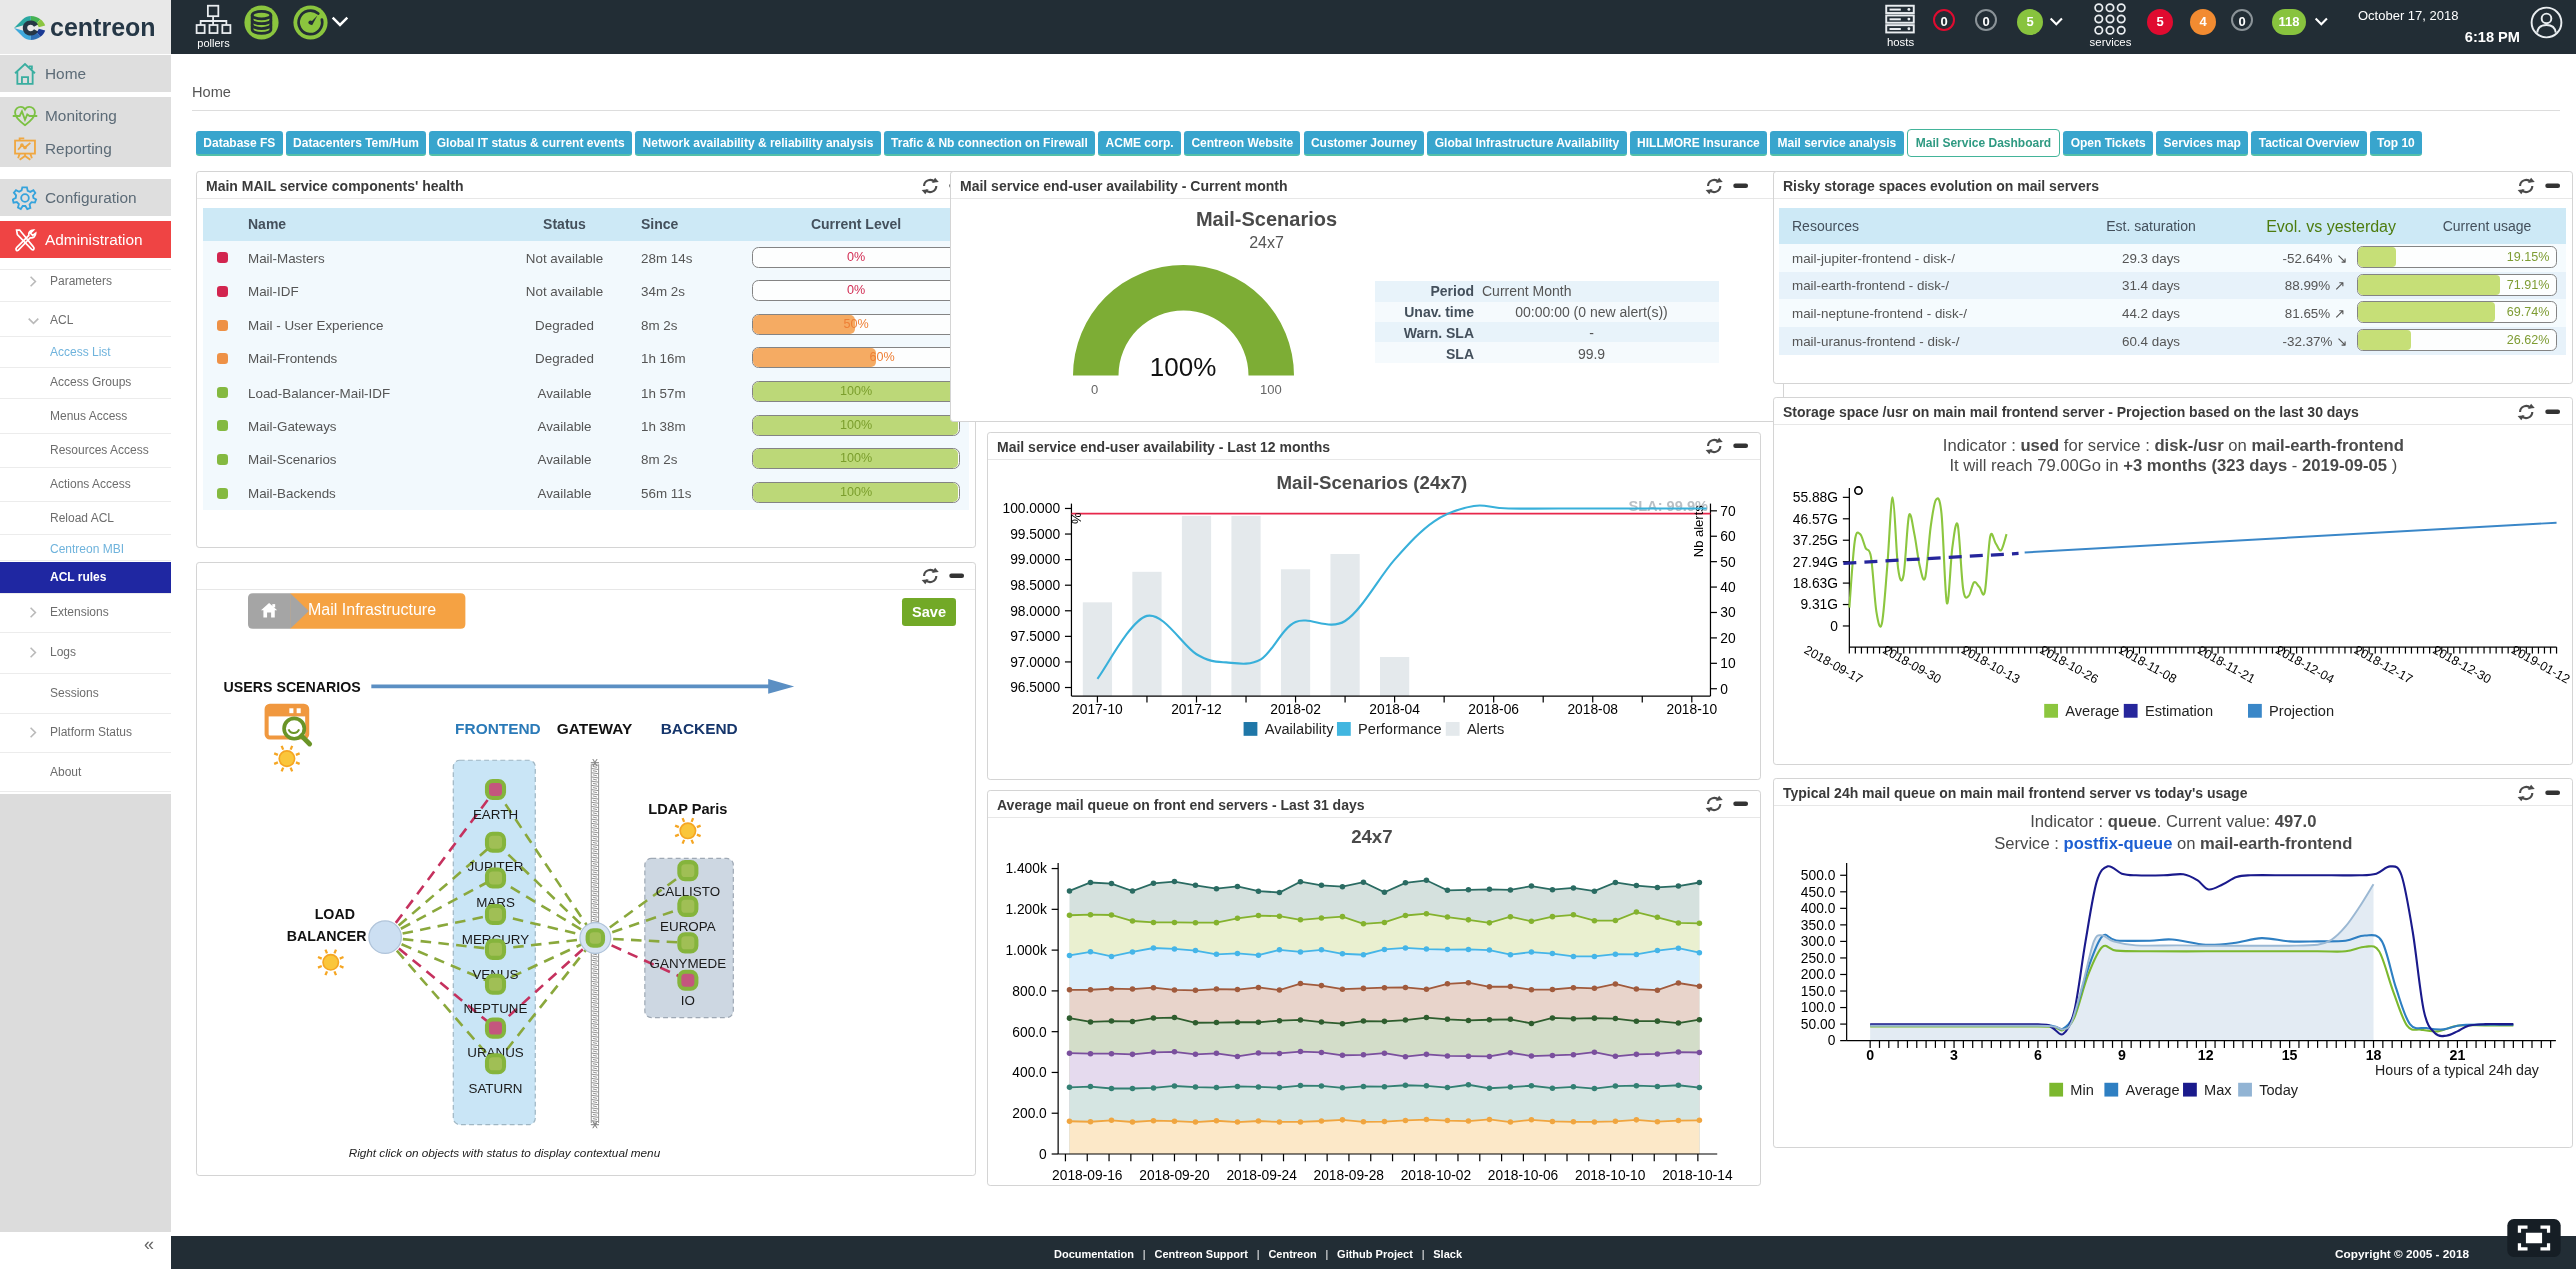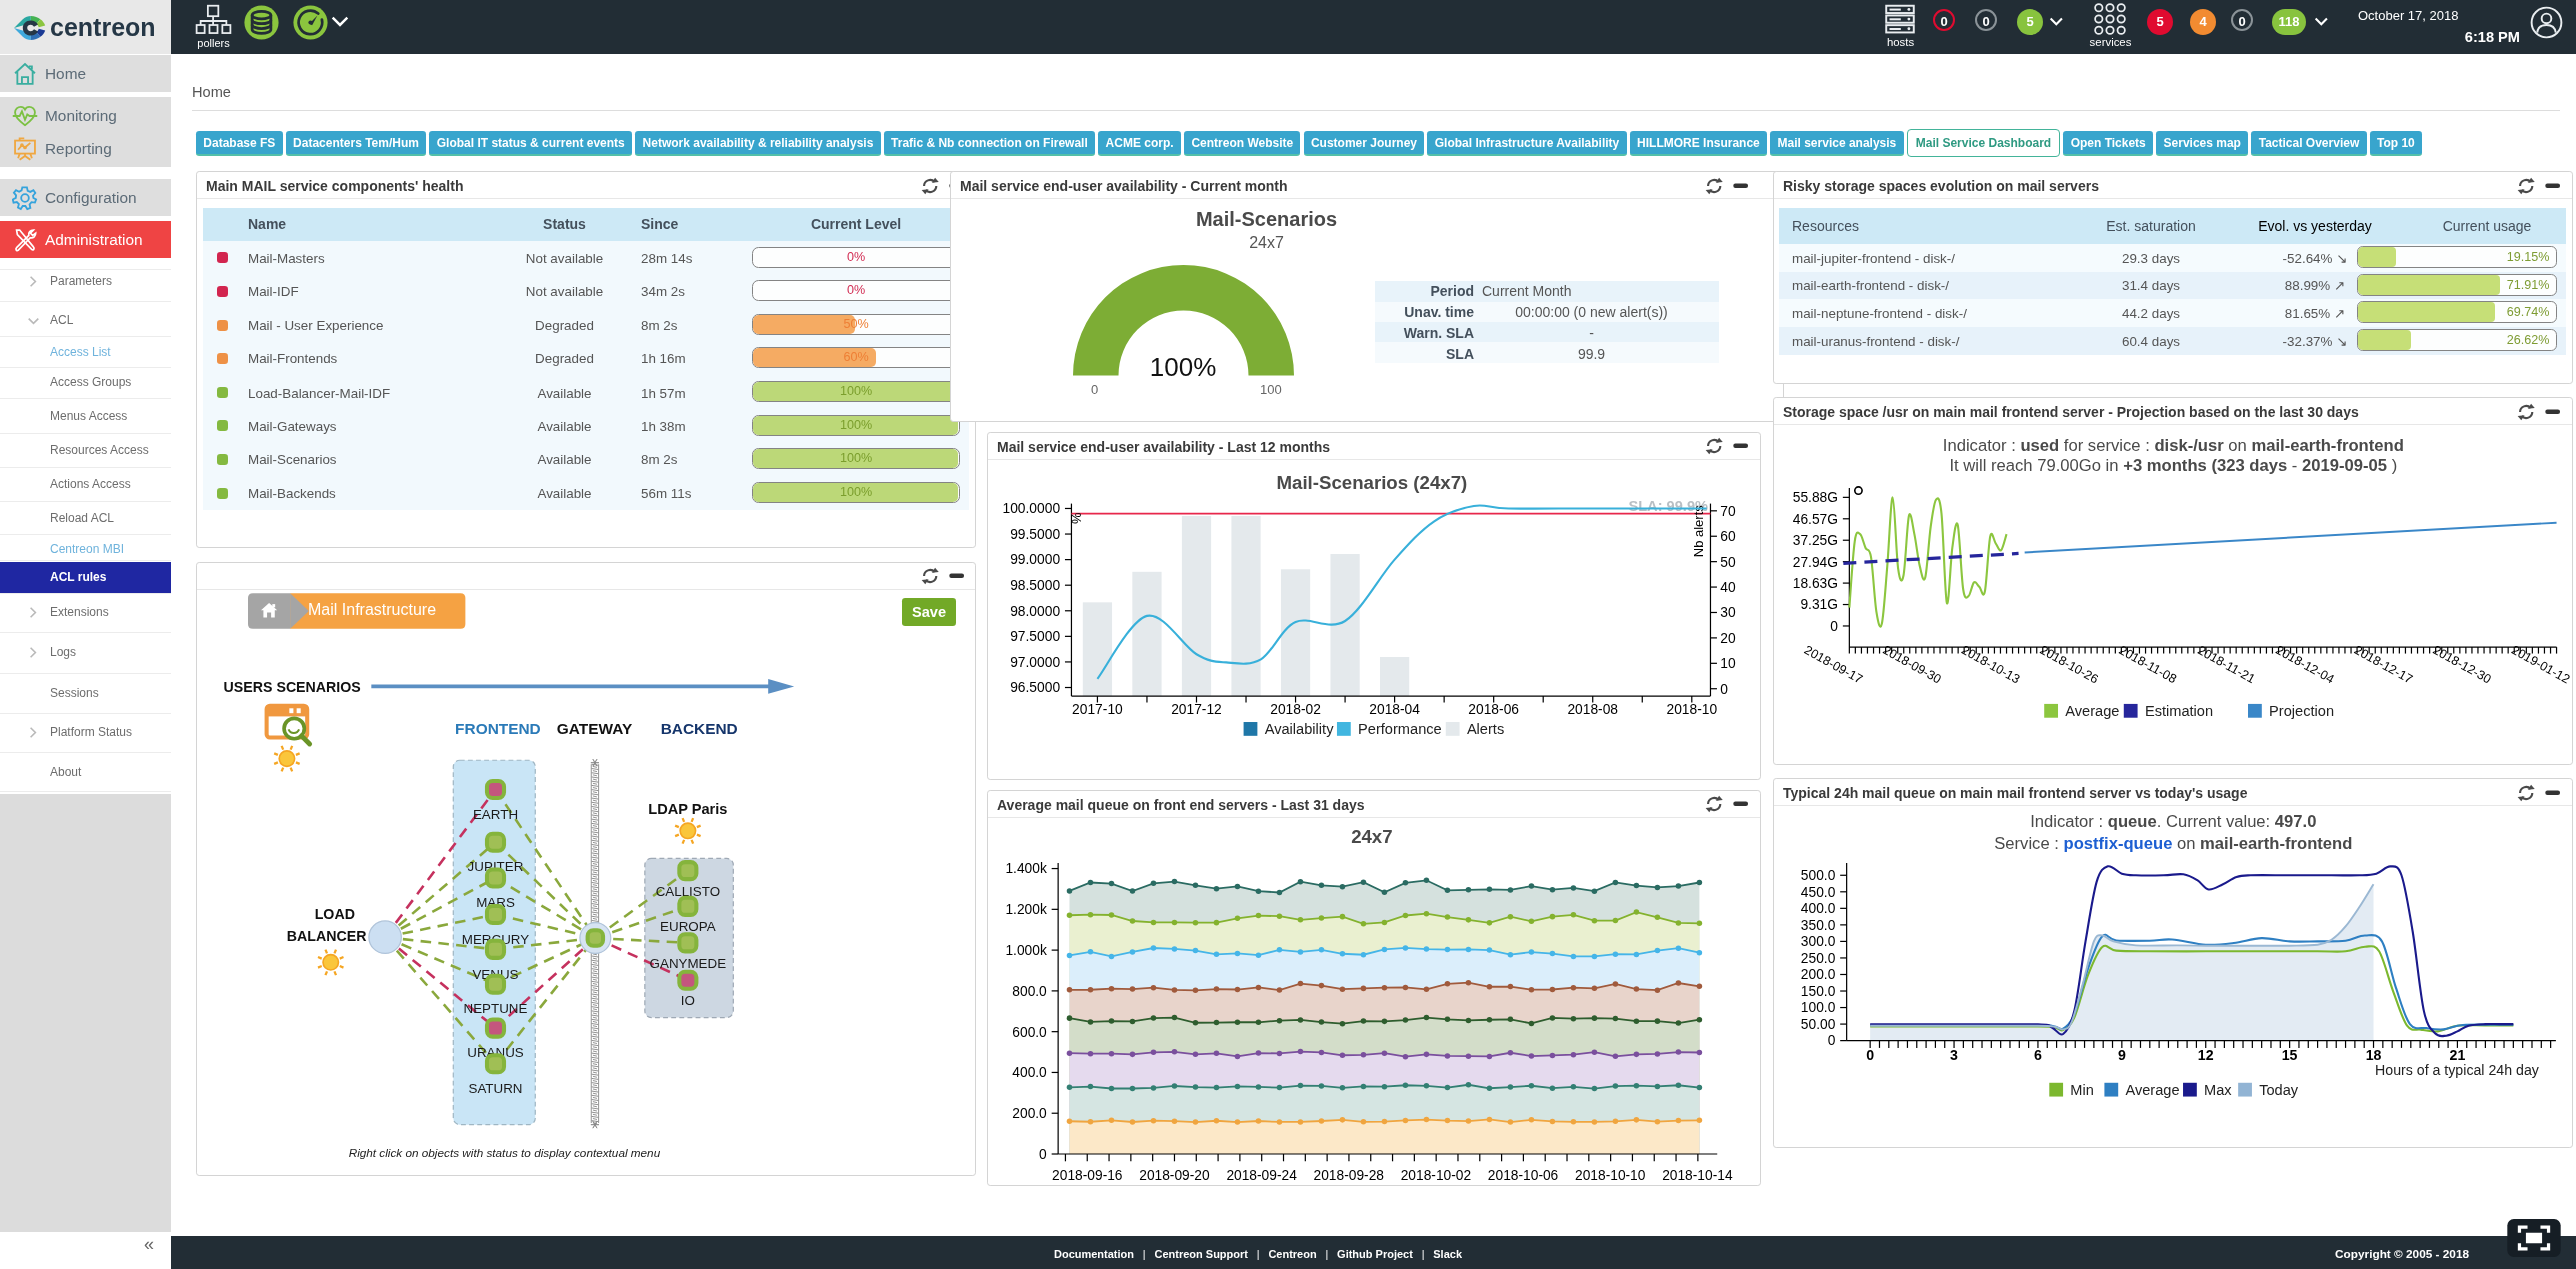--- a/index.html
+++ b/index.html
@@ -270,21 +270,21 @@
 <div class="trow" style="left:519px;top:318px;width:91px;text-align:center;">Degraded</div>
 <div class="trow" style="left:641px;top:318px;">8m 2s</div>
 <div class="pbar" style="left:752px;top:314px;width:208px;">
     <div class="pfill" style="width:102px;background:#f5ab63;"></div>
     <div class="ptext" style="color:#ee7f35;">50%</div>
   </div>
 <div class="sq" style="left:217px;top:353px;background:#ee9146;"></div>
 <div class="trow" style="left:248px;top:351px;">Mail-Frontends</div>
 <div class="trow" style="left:519px;top:351px;width:91px;text-align:center;">Degraded</div>
 <div class="trow" style="left:641px;top:351px;">1h 16m</div>
-<div class="pbar" style="left:752px;top:347px;width:208px;">
+<div class="pbar" style="left:752px;top:347px;width:208px;padding-left:26px;">
     <div class="pfill" style="width:123px;background:#f5ab63;"></div>
     <div class="ptext" style="color:#ee7f35;">60%</div>
   </div>
 <div class="sq" style="left:217px;top:387px;background:#84b940;"></div>
 <div class="trow" style="left:248px;top:386px;">Load-Balancer-Mail-IDF</div>
 <div class="trow" style="left:519px;top:386px;width:91px;text-align:center;">Available</div>
 <div class="trow" style="left:641px;top:386px;">1h 57m</div>
 <div class="pbar" style="left:752px;top:381px;width:208px;">
     <div class="pfill" style="width:205px;background:#bcd878;"></div>
     <div class="ptext" style="color:#7b9e2d;">100%</div>
@@ -361,21 +361,21 @@
 </g>
 <g fill="#4a4a4a">
       <path d="M18.5 1 L23 6 L14.5 7 Z"></path>
       <path d="M6.5 21 L2 16 L10.5 15 Z"></path>
     </g>
 <rect x="36" y="8" width="18" height="5.5" rx="2.5" fill="#333"></rect>
 </svg>
 <div class="thead" style="left:1779px;top:208px;width:787px;height:37px;"></div>
 <div class="abs" style="left:1792px;top:218px;font-size:14px;font-weight:normal;color:#44505c;">Resources</div>
 <div class="abs" style="left:2078px;top:218px;width:146px;text-align:center;font-size:14px;color:#44505c;">Est. saturation</div>
-<div class="abs" style="left:2234px;top:218px;width:162px;text-align:center;font-size:14px;color:#000000;">Evol. vs yesterday</div>
+<div class="abs" style="left:2234px;top:218px;width:162px;text-align:right;font-size:16px;color:#4d7c0f;">Evol. vs yesterday</div>
 <div class="abs" style="left:2410px;top:218px;width:154px;text-align:center;font-size:14px;color:#44505c;">Current usage</div>
 <div class="abs" style="left:1779px;top:244px;width:787px;height:28px;background:#f5fbfe;"></div>
 <div class="trow" style="left:1792px;top:251px;">mail-jupiter-frontend - disk-/</div>
 <div class="trow" style="left:2078px;top:251px;width:146px;text-align:center;">29.3 days</div>
 <div class="trow" style="left:2234px;top:251px;width:162px;text-align:center;">-52.64% ↘</div>
 <div class="pbar" style="left:2357px;top:246px;width:200px;height:22px;border-radius:5.7px;">
     <div class="pfill" style="width:38px;background:#c6df77;border-radius:4px;"></div>
     <div class="abs" style="right:6.5px;top:3.2px;font-size:12.6px;color:#7e9c33;">19.15%</div>
   </div>
 <div class="abs" style="left:1779px;top:272px;width:787px;height:28px;background:#e7f2fa;"></div>

